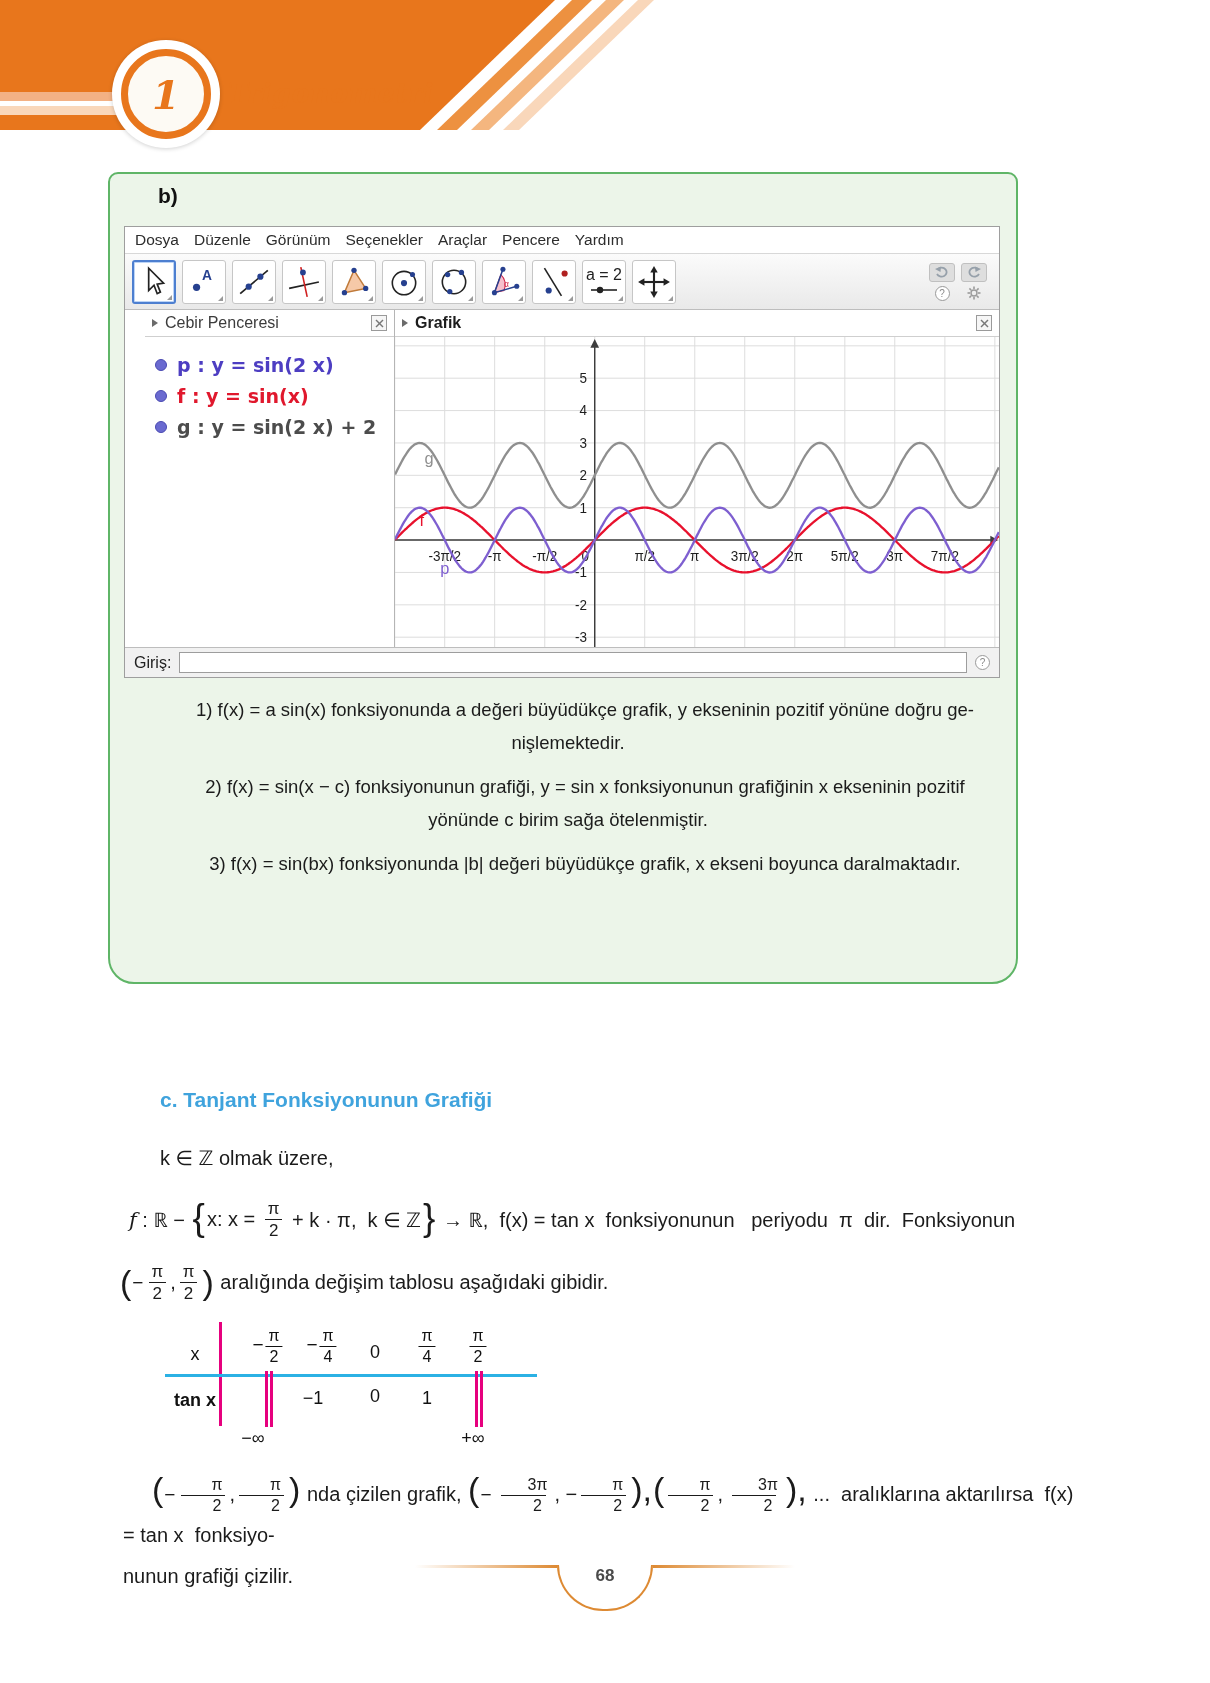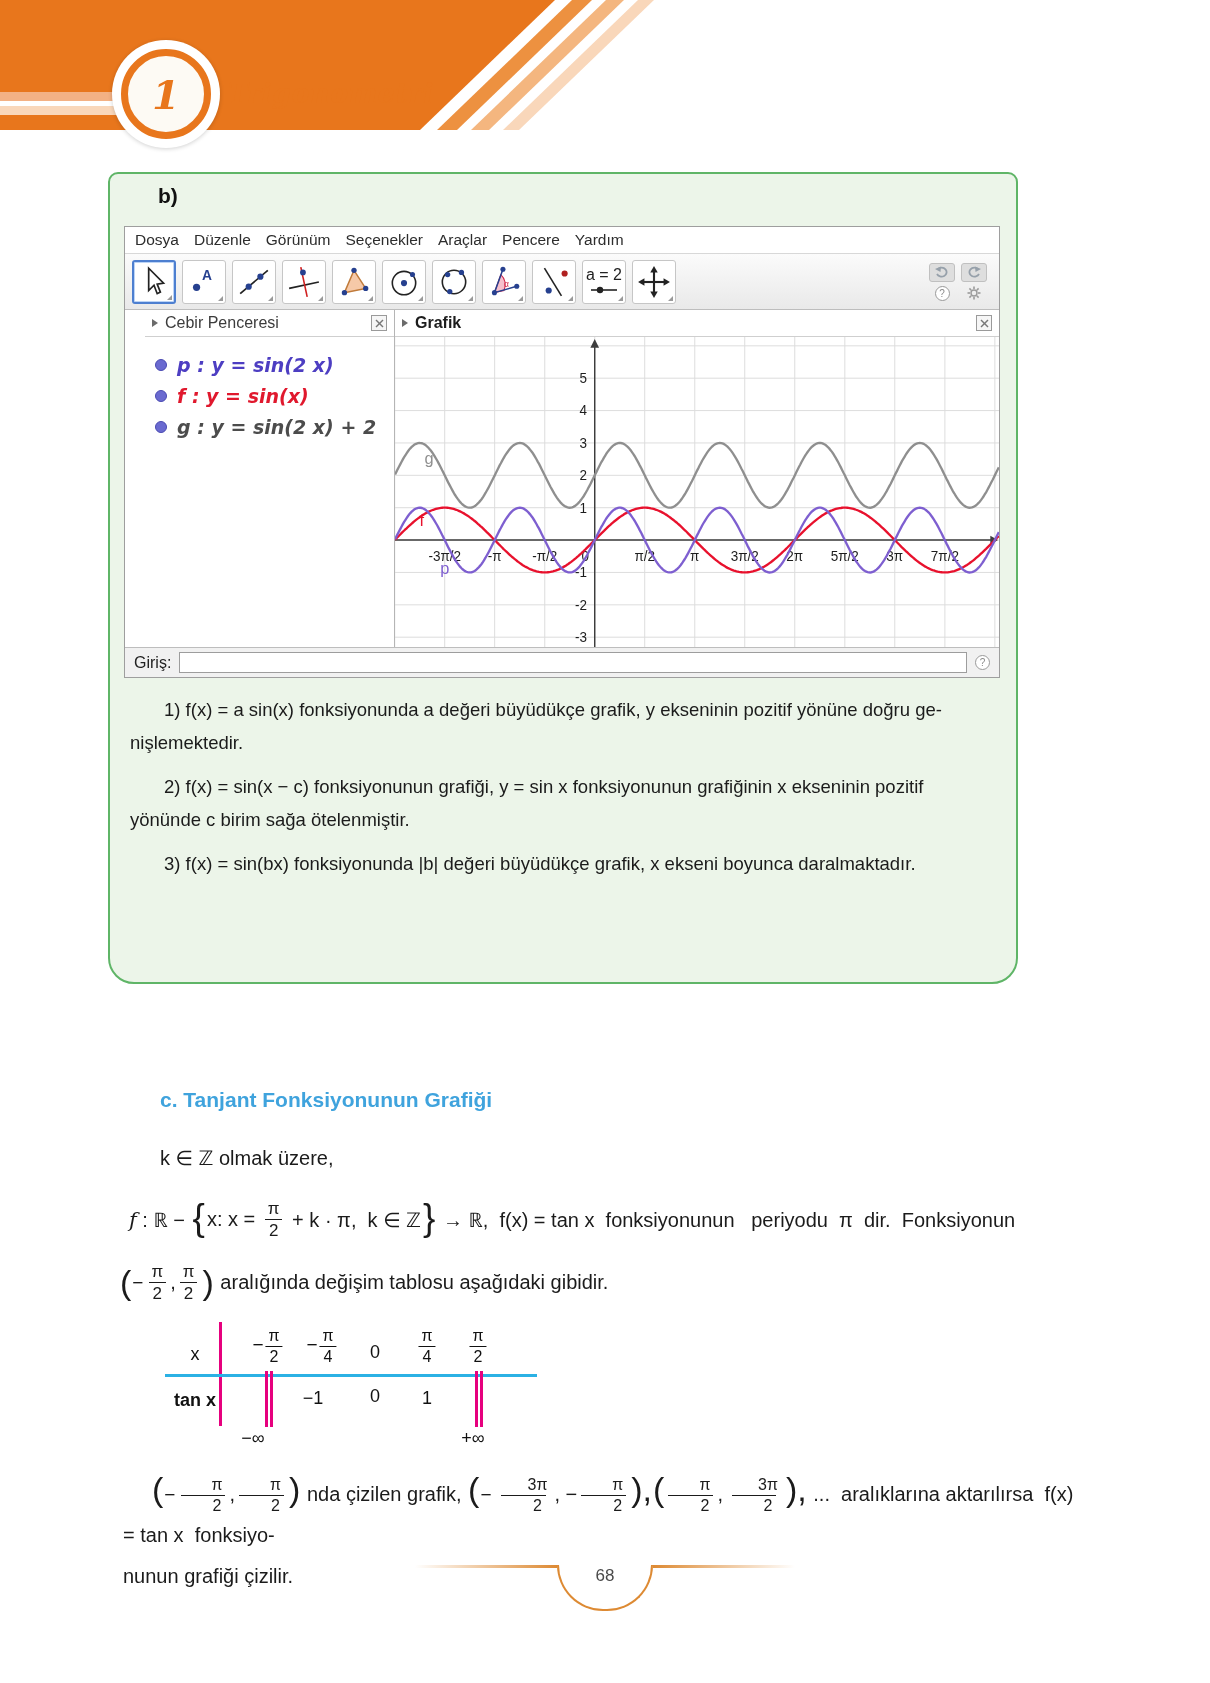--- a/index.html
+++ b/index.html
@@ -59,35 +59,35 @@
   .gg-algebra { width:250px; border-right:1px solid #b5b5b5; display:flex; flex-direction:column; background:#fff; }
   .gg-graphpanel { flex:1; display:flex; flex-direction:column; background:#fff; }
   .panel-head { height:27px; display:flex; align-items:center; gap:7px; padding:0 7px;
     border-bottom:1px solid #cfcfcf; background:#fff; }
   .tri-right { width:0; height:0; border-top:4.5px solid transparent; border-bottom:4.5px solid transparent;
     border-left:6px solid #6b6b6b; }
   .panel-title { font-size:16px; color:#3c3c3c; }
   .panel-title.bold { font-weight:bold; color:#1d1d1d; }
   .x-btn { margin-left:auto; width:16px; height:16px; border:1px solid #9a9a9a; background:#f6f6f6;
     display:flex; align-items:center; justify-content:center; cursor:pointer; }
-  .alg-items { padding:8px 10px;font-style:italic; }
+  .alg-items { padding:8px 10px; }
   .alg-item { display:flex; align-items:center; gap:10px; margin:9px 0; font-size:19px; font-weight:bold;
     font-family:"DejaVu Sans", sans-serif; }
   .alg-bullet { width:12px; height:12px; border-radius:50%; background:#6a6ad0; border:1px solid #4a4ab2; flex:0 0 auto; }
   .graph-wrap { flex:1; min-height:0; }
   .graph-wrap svg { display:block; width:100%; height:100%; }
 
   .gg-inputbar { height:30px; background:#f1f1f1; border-top:1px solid #bdbdbd;
     display:flex; align-items:center; gap:8px; padding:0 9px; }
   .gg-inputbar label { font-size:16px; color:#222; }
   .gg-inputbar input { flex:1; height:21px; border:1px solid #9d9d9d; background:#fff; font-size:14px; padding:0 5px; }
 
   
   .notes { position:absolute; left:20px; top:520px; width:876px; color:#1b1b1b; }
-  .notes p { font-size:18.5px; line-height:1.78; white-space:pre-line; text-indent:34px; margin-bottom:11px; }
+  .notes p { font-size:18.5px; line-height:1.78; white-space:pre-line; text-indent:34px; margin-bottom:11px;text-align:center; }
 
   
   .tangent { position:absolute; left:115px; top:1088px; width:965px; color:#1b1b1b; }
   .tg-heading { margin-left:45px; font-size:21px; font-weight:bold; color:#3fa3dd; }
   .tg-premise { margin:34px 0 0 45px; font-size:20px; }
   .formula-line, .caption-line { display:flex; align-items:center; flex-wrap:wrap; font-size:20px; }
   .formula-line { margin:30px 0 0 14px; }
   .caption-line { margin:24px 0 0 4px; }
   .fx { white-space:pre-wrap; }
   .f-ital { font-family:"DejaVu Serif", serif; font-style:italic; font-size:21px; }
@@ -120,21 +120,21 @@
   .closing { margin:18px 0 0 8px; font-size:20px; line-height:2.05; text-indent:28px; }
   .closing .frac { font-size:16px; }
 
   
   .pfooter { position:absolute; left:0; top:1552px; width:1210px; height:70px; }
   .pf-line { position:absolute; top:13px; width:142px; height:2.5px; }
   .pf-left { left:415px; background:linear-gradient(90deg, rgba(224,138,51,0), #dd8a33); }
   .pf-right { left:653px; background:linear-gradient(90deg, #dd8a33, rgba(224,138,51,0)); }
   .pf-badge { position:absolute; left:557px; top:13px; width:96px; height:46px;
     border:2.5px solid #dd8a33; border-top:none; border-radius:0 0 52px 52px; background:#fff; }
-  .pf-num { position:absolute; left:0; right:0; top:1px; text-align:center; font-size:17px; color:#4a4a4a; }
+  .pf-num { position:absolute; left:0; right:0; top:1px; text-align:center; font-size:17px; color:#4a4a4a;font-weight:bold; }
 
   .icon-svg { display:block; }
 </style>
 </head>
 <body>
 
 <div class="page">
 
   <div class="hdr">
     <div class="hdr-orange"></div>

